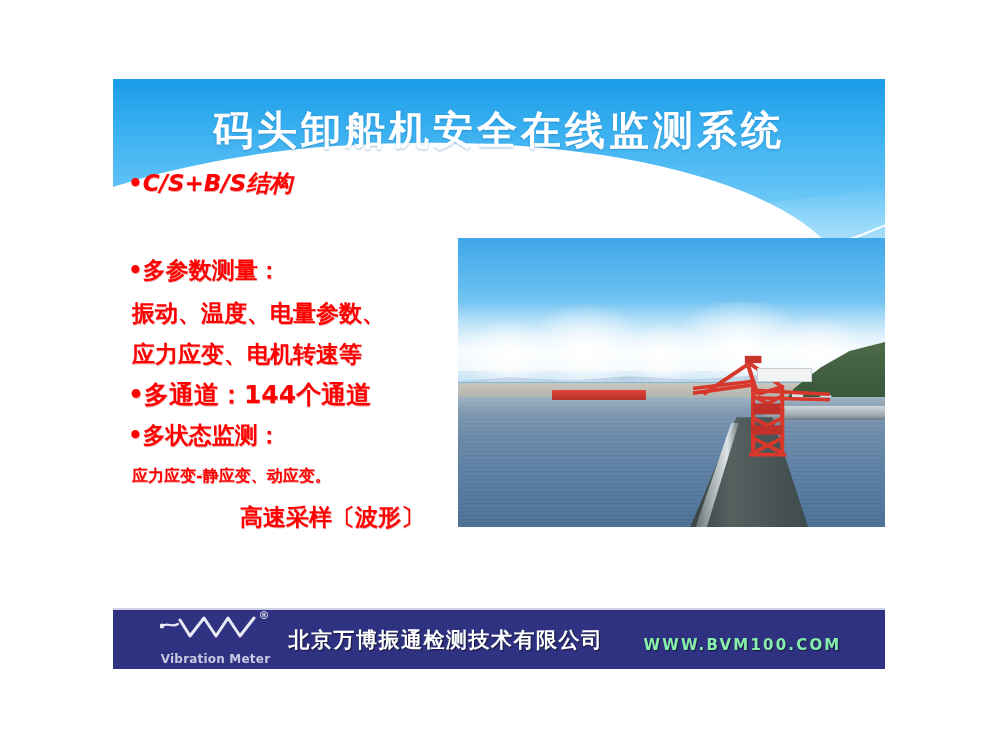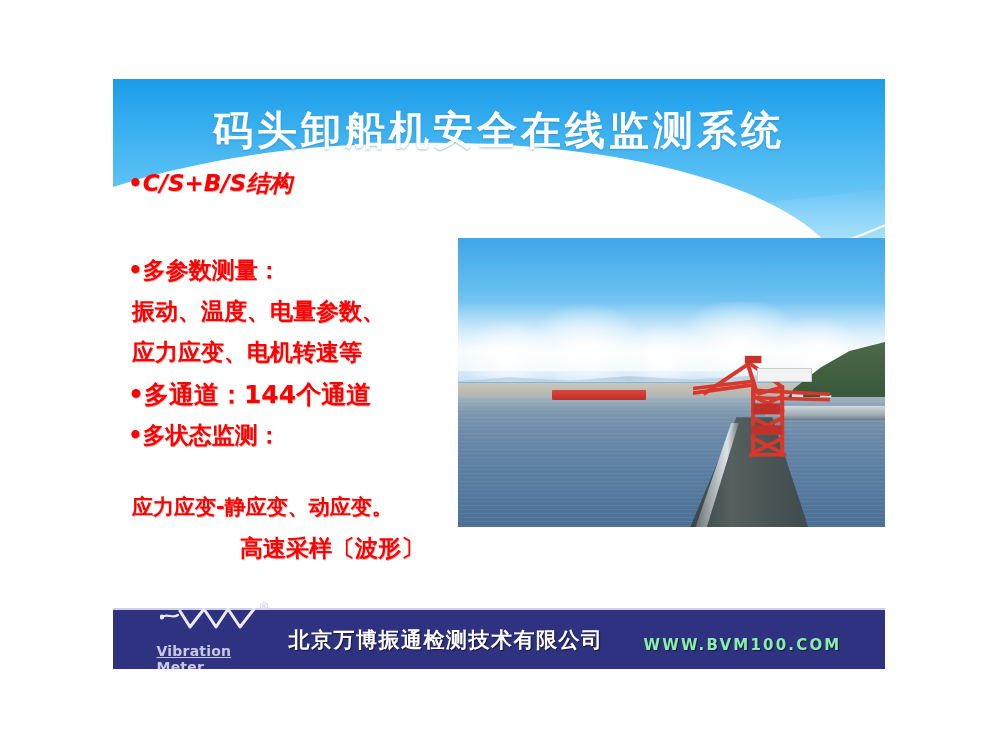--- a/index.html
+++ b/index.html
@@ -69,24 +69,24 @@
   }
 
   
   .bullets { position:absolute; left:15px; top:90px; width:360px; }
   .line {
     color:#ff0000; font-weight:bold; white-space:nowrap;
     text-shadow:0.5px 0.5px 0 rgba(200,0,0,.35);
   }
   .l-cs    { font-size:23px; letter-spacing:0px; height:38px; line-height:28px;font-style:italic; }
   .l-head  { font-size:23px; height:43px; line-height:30px;margin-top:48px; }
-  .l-sub   { font-size:23px; height:41px; line-height:30px; padding-left:4px;font-family:Liberation Mono, monospace; }
+  .l-sub   { font-size:23px; height:41px; line-height:30px; padding-left:4px; }
   .l-chan  { font-size:25px; height:40px; line-height:30px; }
   .l-state { font-size:23px; height:41px; line-height:30px; }
-  .l-ind   { font-size:21px; height:41px; line-height:30px; padding-left:4px;margin-top:31px; }
+  .l-ind   { font-size:16px; height:41px; line-height:30px; padding-left:4px; }
   .l-ind2  { font-size:23px; height:41px; line-height:30px; padding-left:112px; }
 
   
   .photo {
     position:absolute; left:345px; top:159px; width:427px; height:289px;
     overflow:hidden; background:#7fbfe8;
   }
   .ph-sky {
     position:absolute; left:0; top:0; width:100%; height:46%;
     background:linear-gradient(180deg,#3fa7e8 0%, #64bdf0 38%, #9ed6f6 72%, #cfe9f8 100%);
@@ -160,23 +160,22 @@
     border-top:2px solid #cfd0e6;
     display:flex; align-items:center; justify-content:center; gap:14px;
   }
   .logo-box { display:flex; flex-direction:column; align-items:center; position:relative; width:118px; }
   .logo-mark { position:relative; width:112px; height:26px; }
   .logo-reg {
     position:absolute; right:2px; top:-5px;
     color:#d8d9ea; font-size:11px; font-weight:bold;
   }
   .logo-sub {
-    color:#c7c9e2; font-size:14px; font-weight:bold; letter-spacing:.2px;
+    color:#c7c9e2; font-size:12px; font-weight:bold; letter-spacing:.2px;
     margin-top:12px;
-    text-decoration:underline;
   }
   .footer-text { display:flex; flex-direction:row; align-items:flex-end; }
   .footer-cn {
     color:#ffffff; font-size:21px; font-weight:bold; letter-spacing:1.5px;
     text-shadow:1px 1px 1px rgba(0,0,0,.55);
     white-space:nowrap;
   }
   .footer-url {
     color:#86efac; font-size:15px; font-weight:bold; letter-spacing:2.2px;
     text-shadow:1px 1px 1px rgba(0,0,0,.55);

